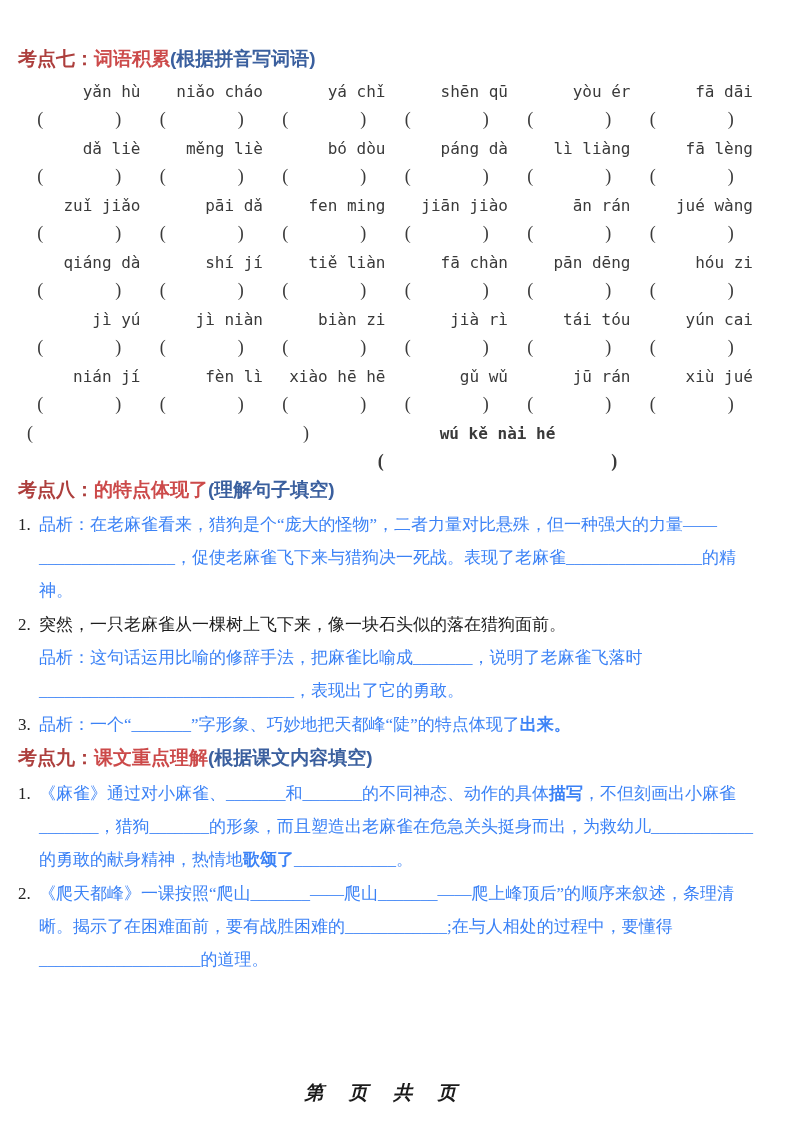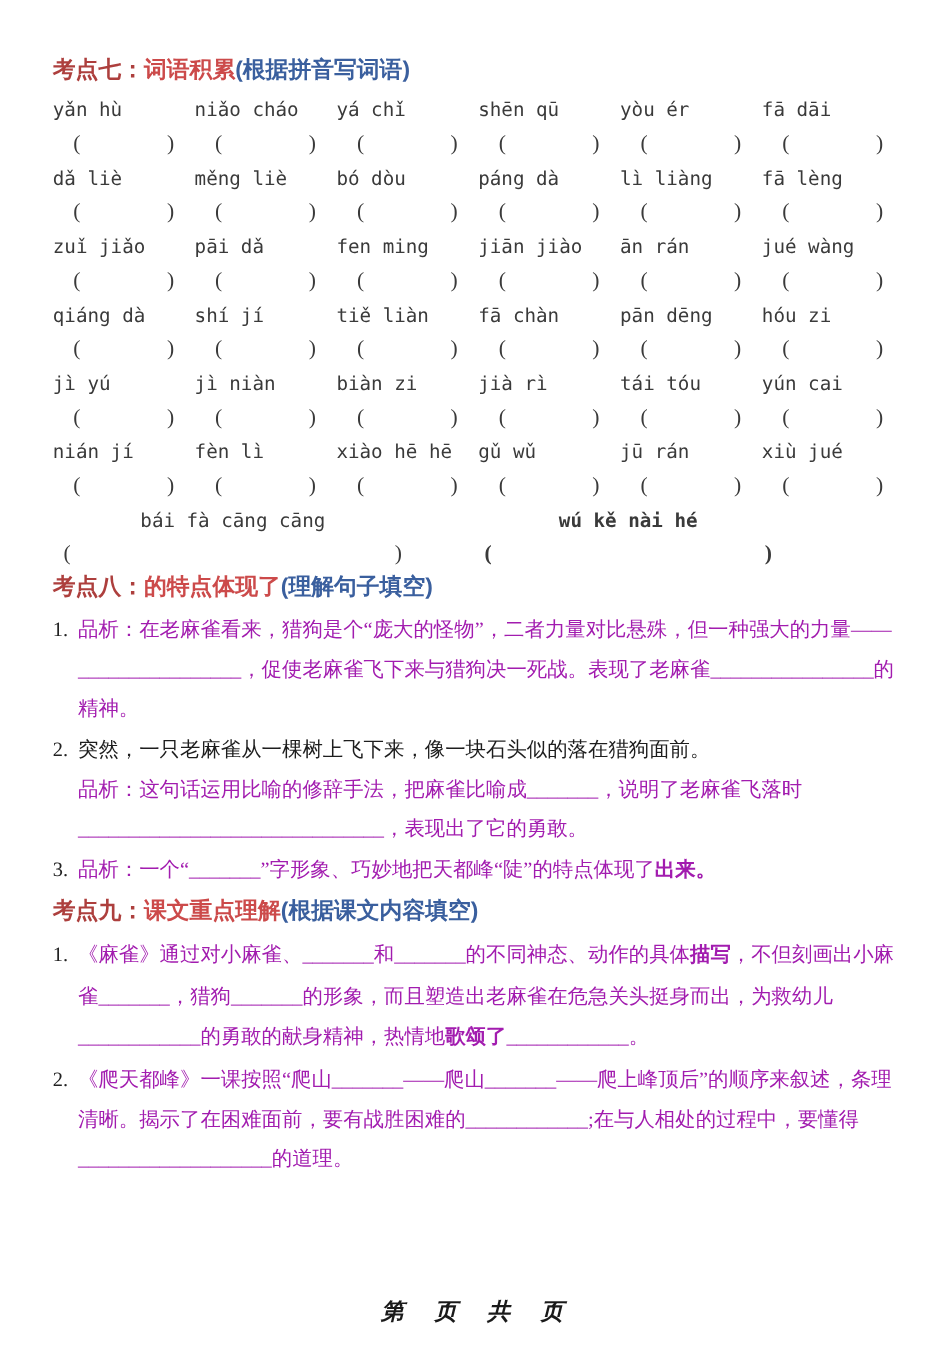--- a/index.html
+++ b/index.html
@@ -11,42 +11,42 @@
     width: 793px;
     height: 1122px;
     overflow: hidden;
     font-family: "Liberation Serif", serif;
     color: #222222;
   }
   .page {
     box-sizing: border-box;
     width: 793px;
     height: 1122px;
-    padding: 46px 40px 10px 44px;
+    padding: 46px 40px 10px 18px;
     display: flex;
     flex-direction: column;
   }
   
   .heading {
     font-family: "Liberation Sans", sans-serif;
     font-weight: bold;
     font-size: 19px;
     line-height: 1.35;
     margin: 0 0 6px 0;
   }
   .h-prefix { color: #ad3f3d; }
   .h-title  { color: #cc4a4a; }
   .h-note   { color: #3a5f9e; }
   
   .pinyin-grid { margin: 4px 0 2px 0; }
   .py-row {
     display: flex;
     margin-bottom: 2px;
   }
-  .py-cell { flex: 1 1 0; text-align: left; }
+  .py-cell { flex: 1 1 0; text-align: right; }
   .py-word {
     font-family: "DejaVu Sans Mono", monospace;
     font-size: 16px;
     line-height: 28px;
     color: #3a3a3a;
     white-space: nowrap;
   }
   .py-paren {
     display: flex;
     justify-content: space-between;
@@ -76,24 +76,24 @@
     font-size: 17px;
     line-height: 33px;
     margin-bottom: 1px;
   }
   .item-num {
     position: absolute;
     left: 0;
     top: 0;
   }
   .sentence { color: #1d1d1d; }
-  .analysis { color: #a21caf; }
+  .analysis { color: #3b82f6; }
   .seg { }
   .bold-seg {
-    font-family: Liberation Mono, monospace;
+    font-family: Liberation Serif, serif;
     font-weight: bold;
   }
   
   .footer {
     margin-top: auto;
     padding-bottom: 6px;
     text-align: center;
     font-family: "Liberation Sans", sans-serif;
     font-weight: bold;
     font-size: 19px;
@@ -371,21 +371,20 @@
           <div class="py-cell">
             <div class="py-word">xiù jué</div>
             <div class="py-paren">
               <span>(</span>
               <span>)</span>
             </div>
           </div>
         </div>
         <div class="py-row-wide">
           <div class="py-cell-w1">
-            <div class="py-word">bái fà cāng cāng</div>
             <div class="py-paren-wide">
               <span>(</span>
               <span>)</span>
             </div>
           </div>
           <div class="py-cell-w2">
             <div class="py-word">wú kě nài hé</div>
             <div class="py-paren-wide">
               <span>(</span>
               <span>)</span>

